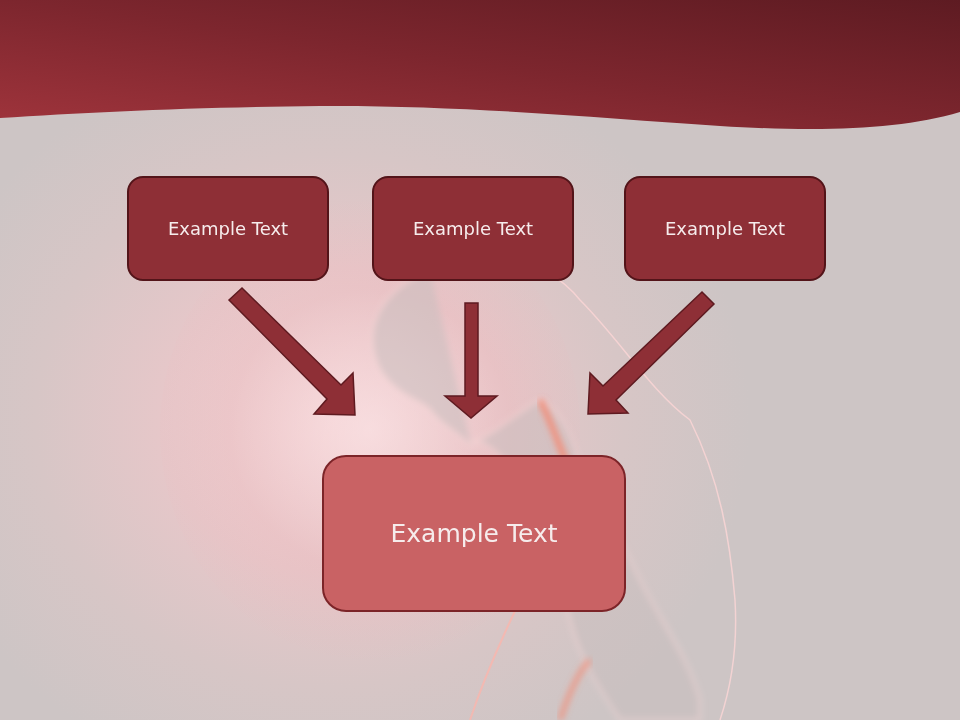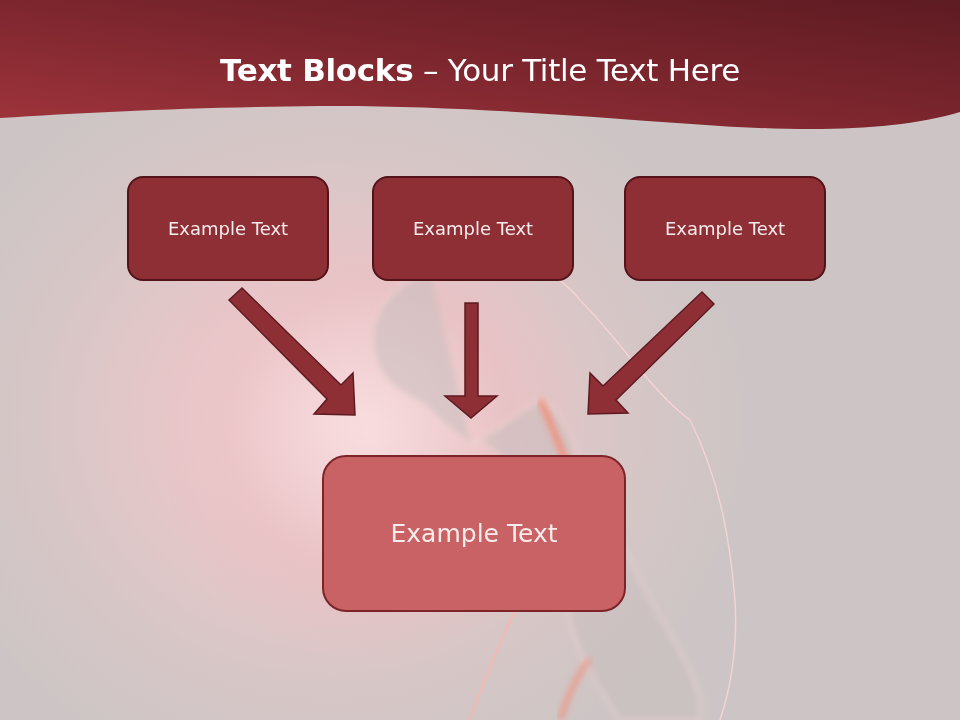--- a/index.html
+++ b/index.html
@@ -51,23 +51,20 @@
     <defs>
       <linearGradient id="hdr" x1="0" y1="1" x2="1" y2="0">
         <stop offset="0" stop-color="#a0343c"></stop>
         <stop offset="0.5" stop-color="#7d262e"></stop>
         <stop offset="1" stop-color="#5e1b22"></stop>
       </linearGradient>
     </defs>
     <path d="M0,0 L960,0 L960,112 C900,130 820,132 720,126 C600,118 460,105 320,106 C200,107 90,112 0,118 Z" fill="url(#hdr)"></path>
   </svg>
 
-  <div class="title">
-    <b>Text Blocks</b><span> – </span><span class="rest">Your Title Text Here</span>
-  </div>
 
   <div class="box top" style="left:127px;">
     <span>Example Text</span>
   </div>
   <div class="box top" style="left:372px;">
     <span>Example Text</span>
   </div>
   <div class="box top" style="left:624px;">
     <span>Example Text</span>
   </div>

